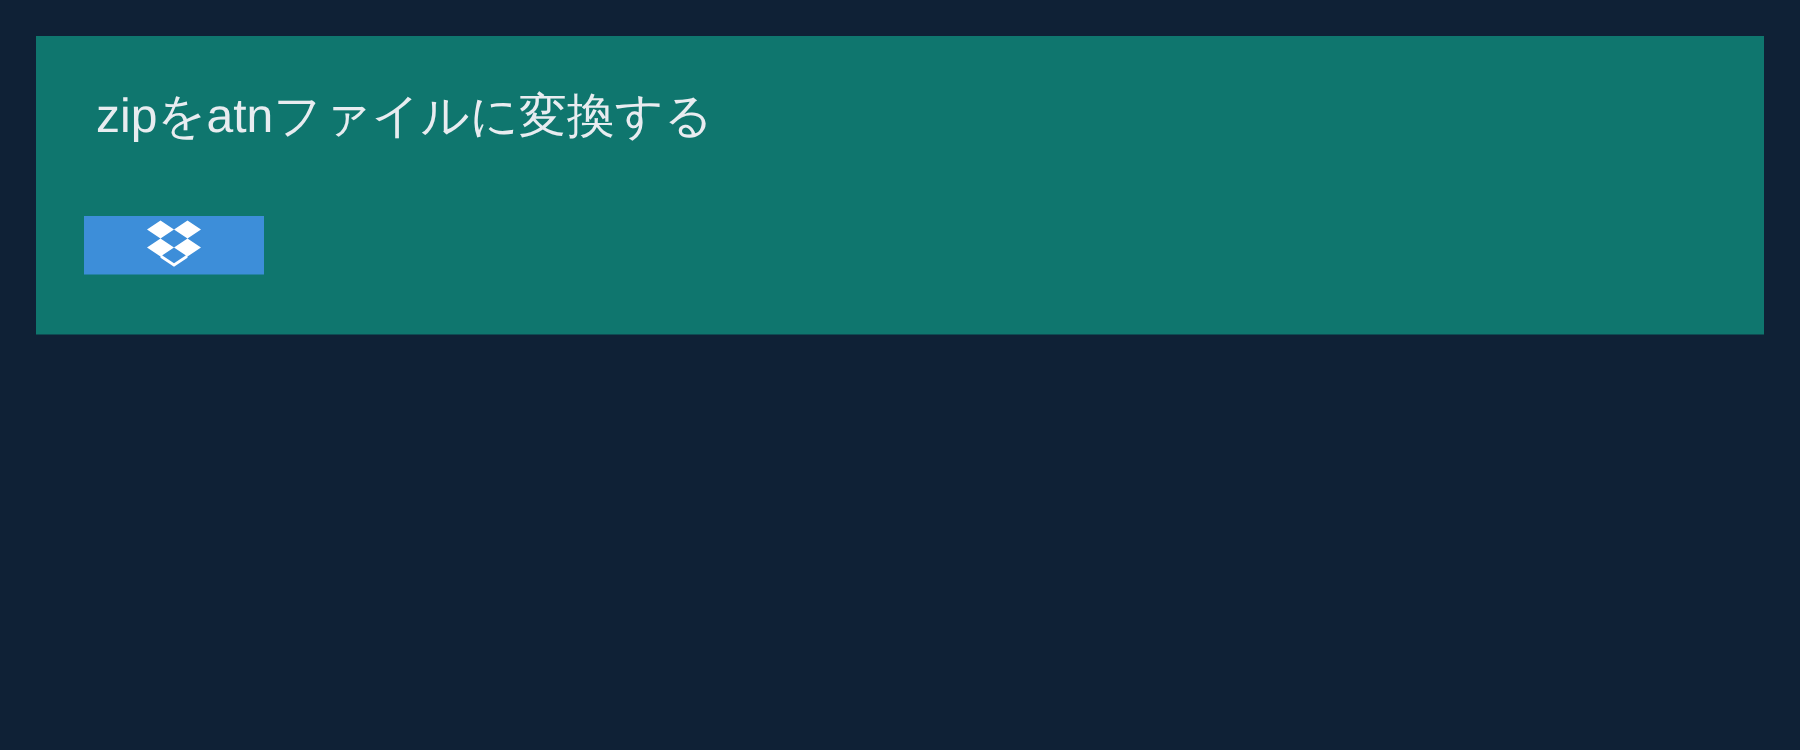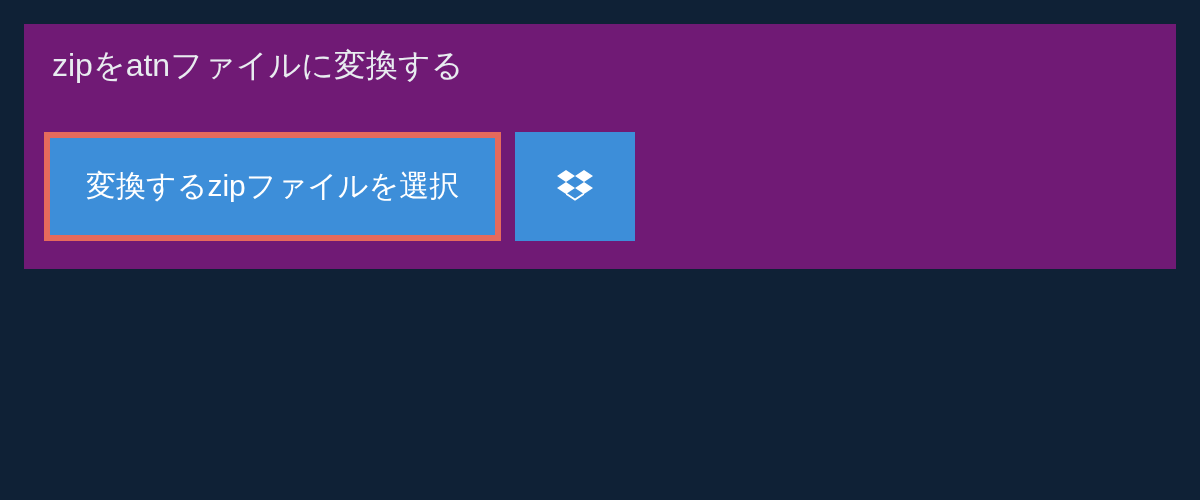--- a/index.html
+++ b/index.html
@@ -8,23 +8,23 @@
       box-sizing: border-box;
     }
     body {
       background-color: #0f2136;
       width: 1200px;
       height: 500px;
       font-family: -apple-system, BlinkMacSystemFont, "Segoe UI", "Hiragino Sans", "Meiryo", sans-serif;
       overflow: hidden;
     }
     .container {
-      background-color: #701a75;
+      background-color: #0f766e;
       margin: 24px 24px 0 24px;
-      padding: 0;
+      padding: 12px;
     }
     .title-box {
       display: inline-block;
       padding: 20px 28px;
       color: #e8ecf0;
       font-size: 32px;
       font-weight: 400;
     }
     .button-row {
       display: flex;
@@ -58,23 +58,20 @@
       height: 36px;
       fill: #ffffff;
     }
   </style>
 </head>
 <body>
 
 <div class="container">
   <div class="title-box">zipをatnファイルに変換する</div>
   <div class="button-row">
-    <button class="select-button">
-      <span>変換するzipファイルを選択</span>
-    </button>
     <button class="dropbox-button">
       <span>
         <svg viewBox="0 0 24 24">
           <path d="M6 2L0 6l6 4-6 4 6 4 6-4 6 4 6-4-6-4 6-4-6-4-6 4-6-4zm6 4l6 4-6 4-6-4 6-4zm-6 12.5l6 4 6-4v-1.5l-6 4-6-4v1.5z"></path>
         </svg>
       </span>
     </button>
   </div>
 </div>
 

